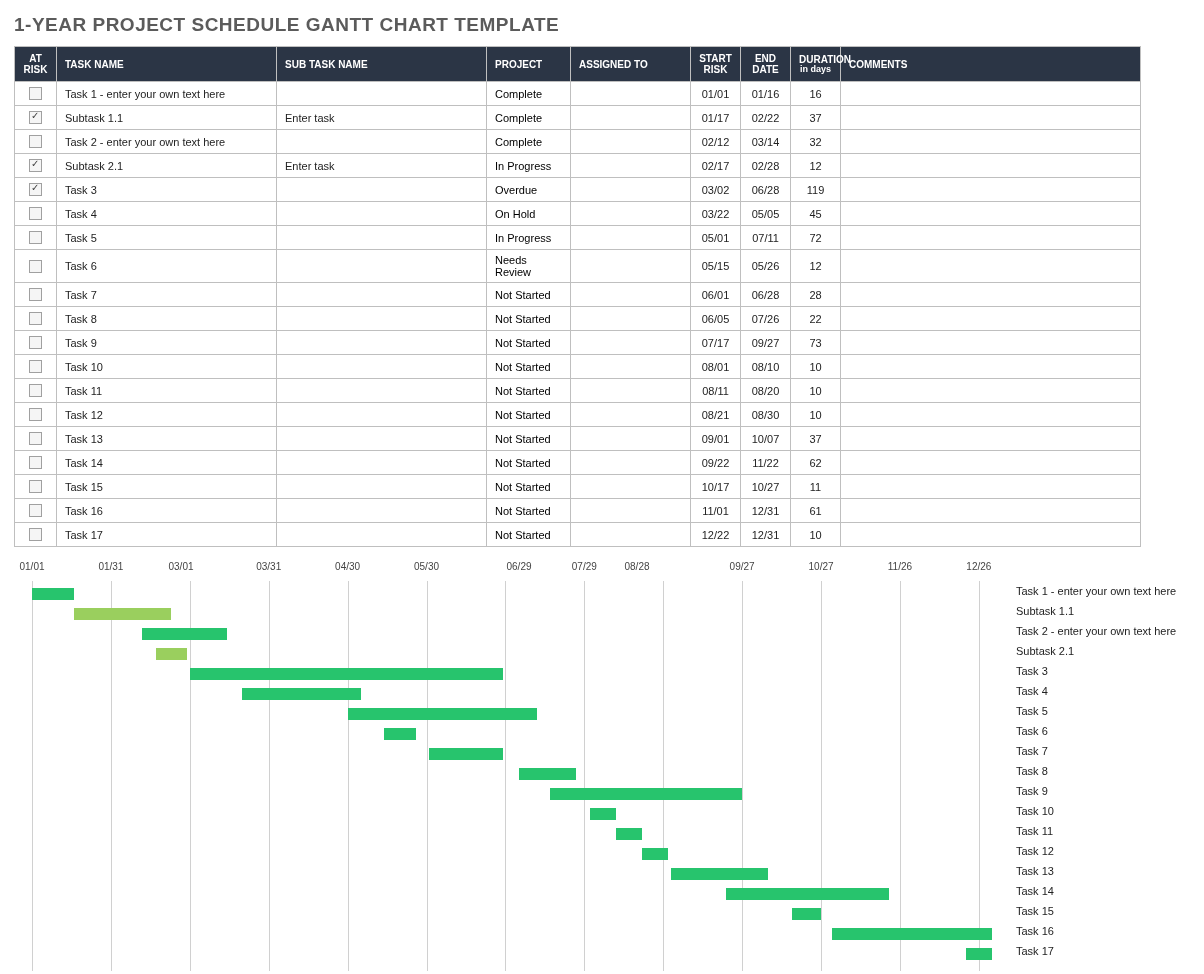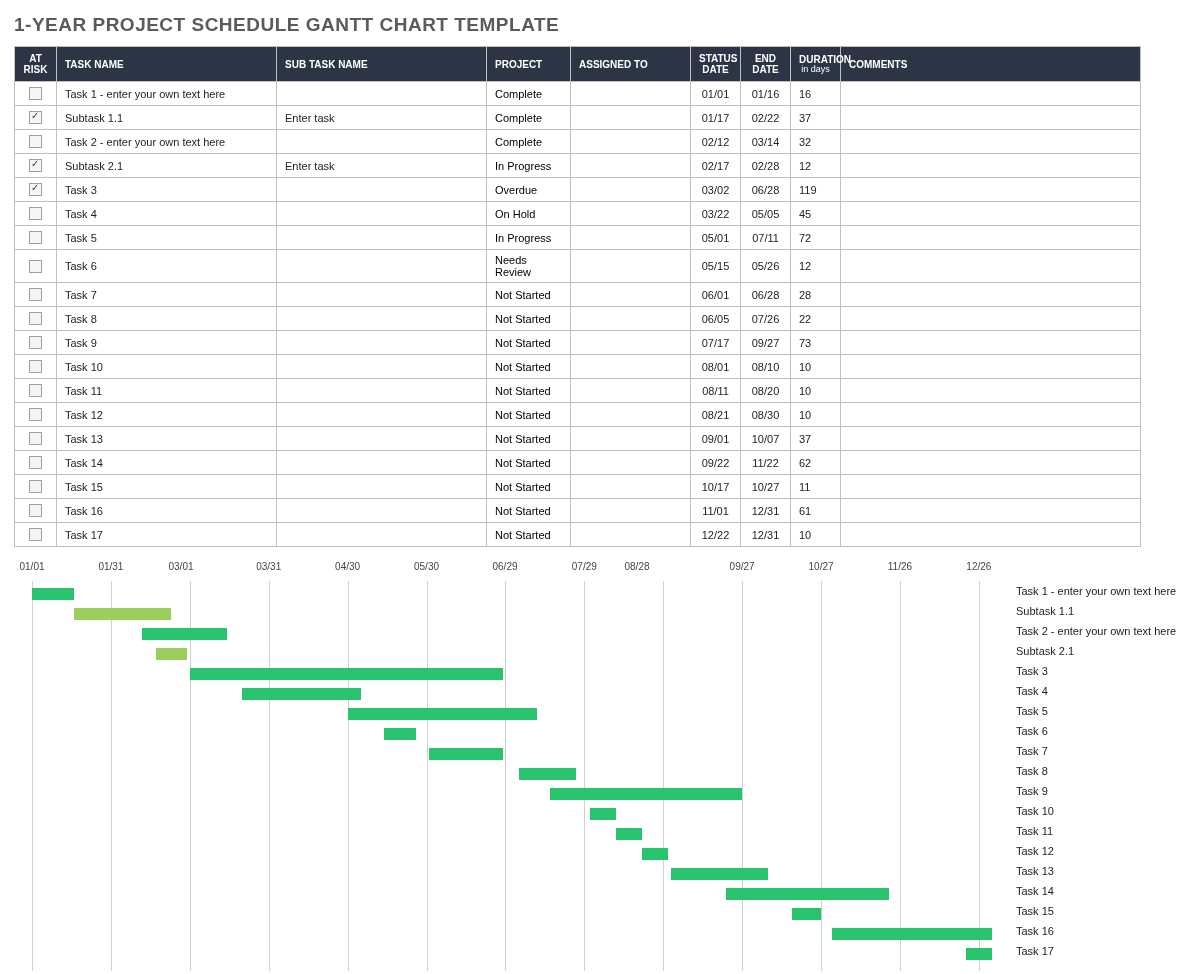--- a/index.html
+++ b/index.html
@@ -70,22 +70,22 @@
     text-align: center;
   }
   td.status-cell { text-align: left; padding-left: 8px; }
   .st-complete    { background: #21b362; color:#000; }
   .st-inprogress  { background: #7fc44a; color:#000; }
   .st-overdue     { background: #ffcc4d; color:#000; }
   .st-onhold      { background: #d4d6db; color:#000; }
   .st-needsreview { background: #b7f4ef; color:#000; }
   .st-notstarted  { background: #fff1cc; color:#000;margin-top:8px; }
   td.date-cell { text-align: center; }
-  td.dur-cell  { background: #dfe3eb; }
-  th .sub { display:block; font-weight:400; font-size:9px; }
+  td.dur-cell  { text-align: center; background: #dfe3eb; }
+  th .sub { display:block; font-weight:700; font-size:9px; }
 
   
   .gantt-wrap { margin-top: 14px; display:flex; width:1160px; }
   .gantt-left { width: 992px; }
   .gantt-right { flex:1; padding-left: 24px; }
   .gantt-axis {
     position: relative;
     height: 16px;
     margin-left: 18px;
     margin-bottom: 4px;
@@ -137,21 +137,21 @@
       <col class="c-dur">
       <col class="c-comm">
   </colgroup>
   <thead>
     <tr>
       <th class="center">AT RISK</th>
       <th>TASK NAME</th>
       <th>SUB TASK NAME</th>
       <th>PROJECT</th>
       <th>ASSIGNED TO</th>
-      <th class="center">STATUS DATE</th>
+      <th class="center">START RISK</th>
       <th class="center">END DATE</th>
       <th class="center">
         <span>DURATION</span>
         <span class="sub">in days</span>
       </th>
       <th>COMMENTS</th>
     </tr>
   </thead>
   <tbody id="table-body">
       <tr>
@@ -368,21 +368,21 @@
 
 <div class="gantt-wrap">
   <div class="gantt-left">
     <div class="gantt-axis" id="gantt-axis">
         <div class="gantt-tick" style="left: 0px;">01/01</div>
         <div class="gantt-tick" style="left: 78.9041px;">01/31</div>
         <div class="gantt-tick" style="left: 149px;">03/01</div>
         <div class="gantt-tick" style="left: 236.712px;">03/31</div>
         <div class="gantt-tick" style="left: 315.616px;">04/30</div>
         <div class="gantt-tick" style="left: 394.521px;">05/30</div>
-        <div class="gantt-tick" style="left: 473px;">06/29</div>
+        <div class="gantt-tick" style="left: 487px;">06/29</div>
         <div class="gantt-tick" style="left: 552.329px;">07/29</div>
         <div class="gantt-tick" style="left: 605px;">08/28</div>
         <div class="gantt-tick" style="left: 710.137px;">09/27</div>
         <div class="gantt-tick" style="left: 789.041px;">10/27</div>
         <div class="gantt-tick" style="left: 867.945px;">11/26</div>
         <div class="gantt-tick" style="left: 946.849px;">12/26</div>
       </div>
     <div class="gantt-plot" id="gantt-plot" style="width: 960px; height: 390px;">
         <div class="gantt-grid" style="left: 0px;"></div>
         <div class="gantt-grid" style="left: 78.9041px;"></div>

